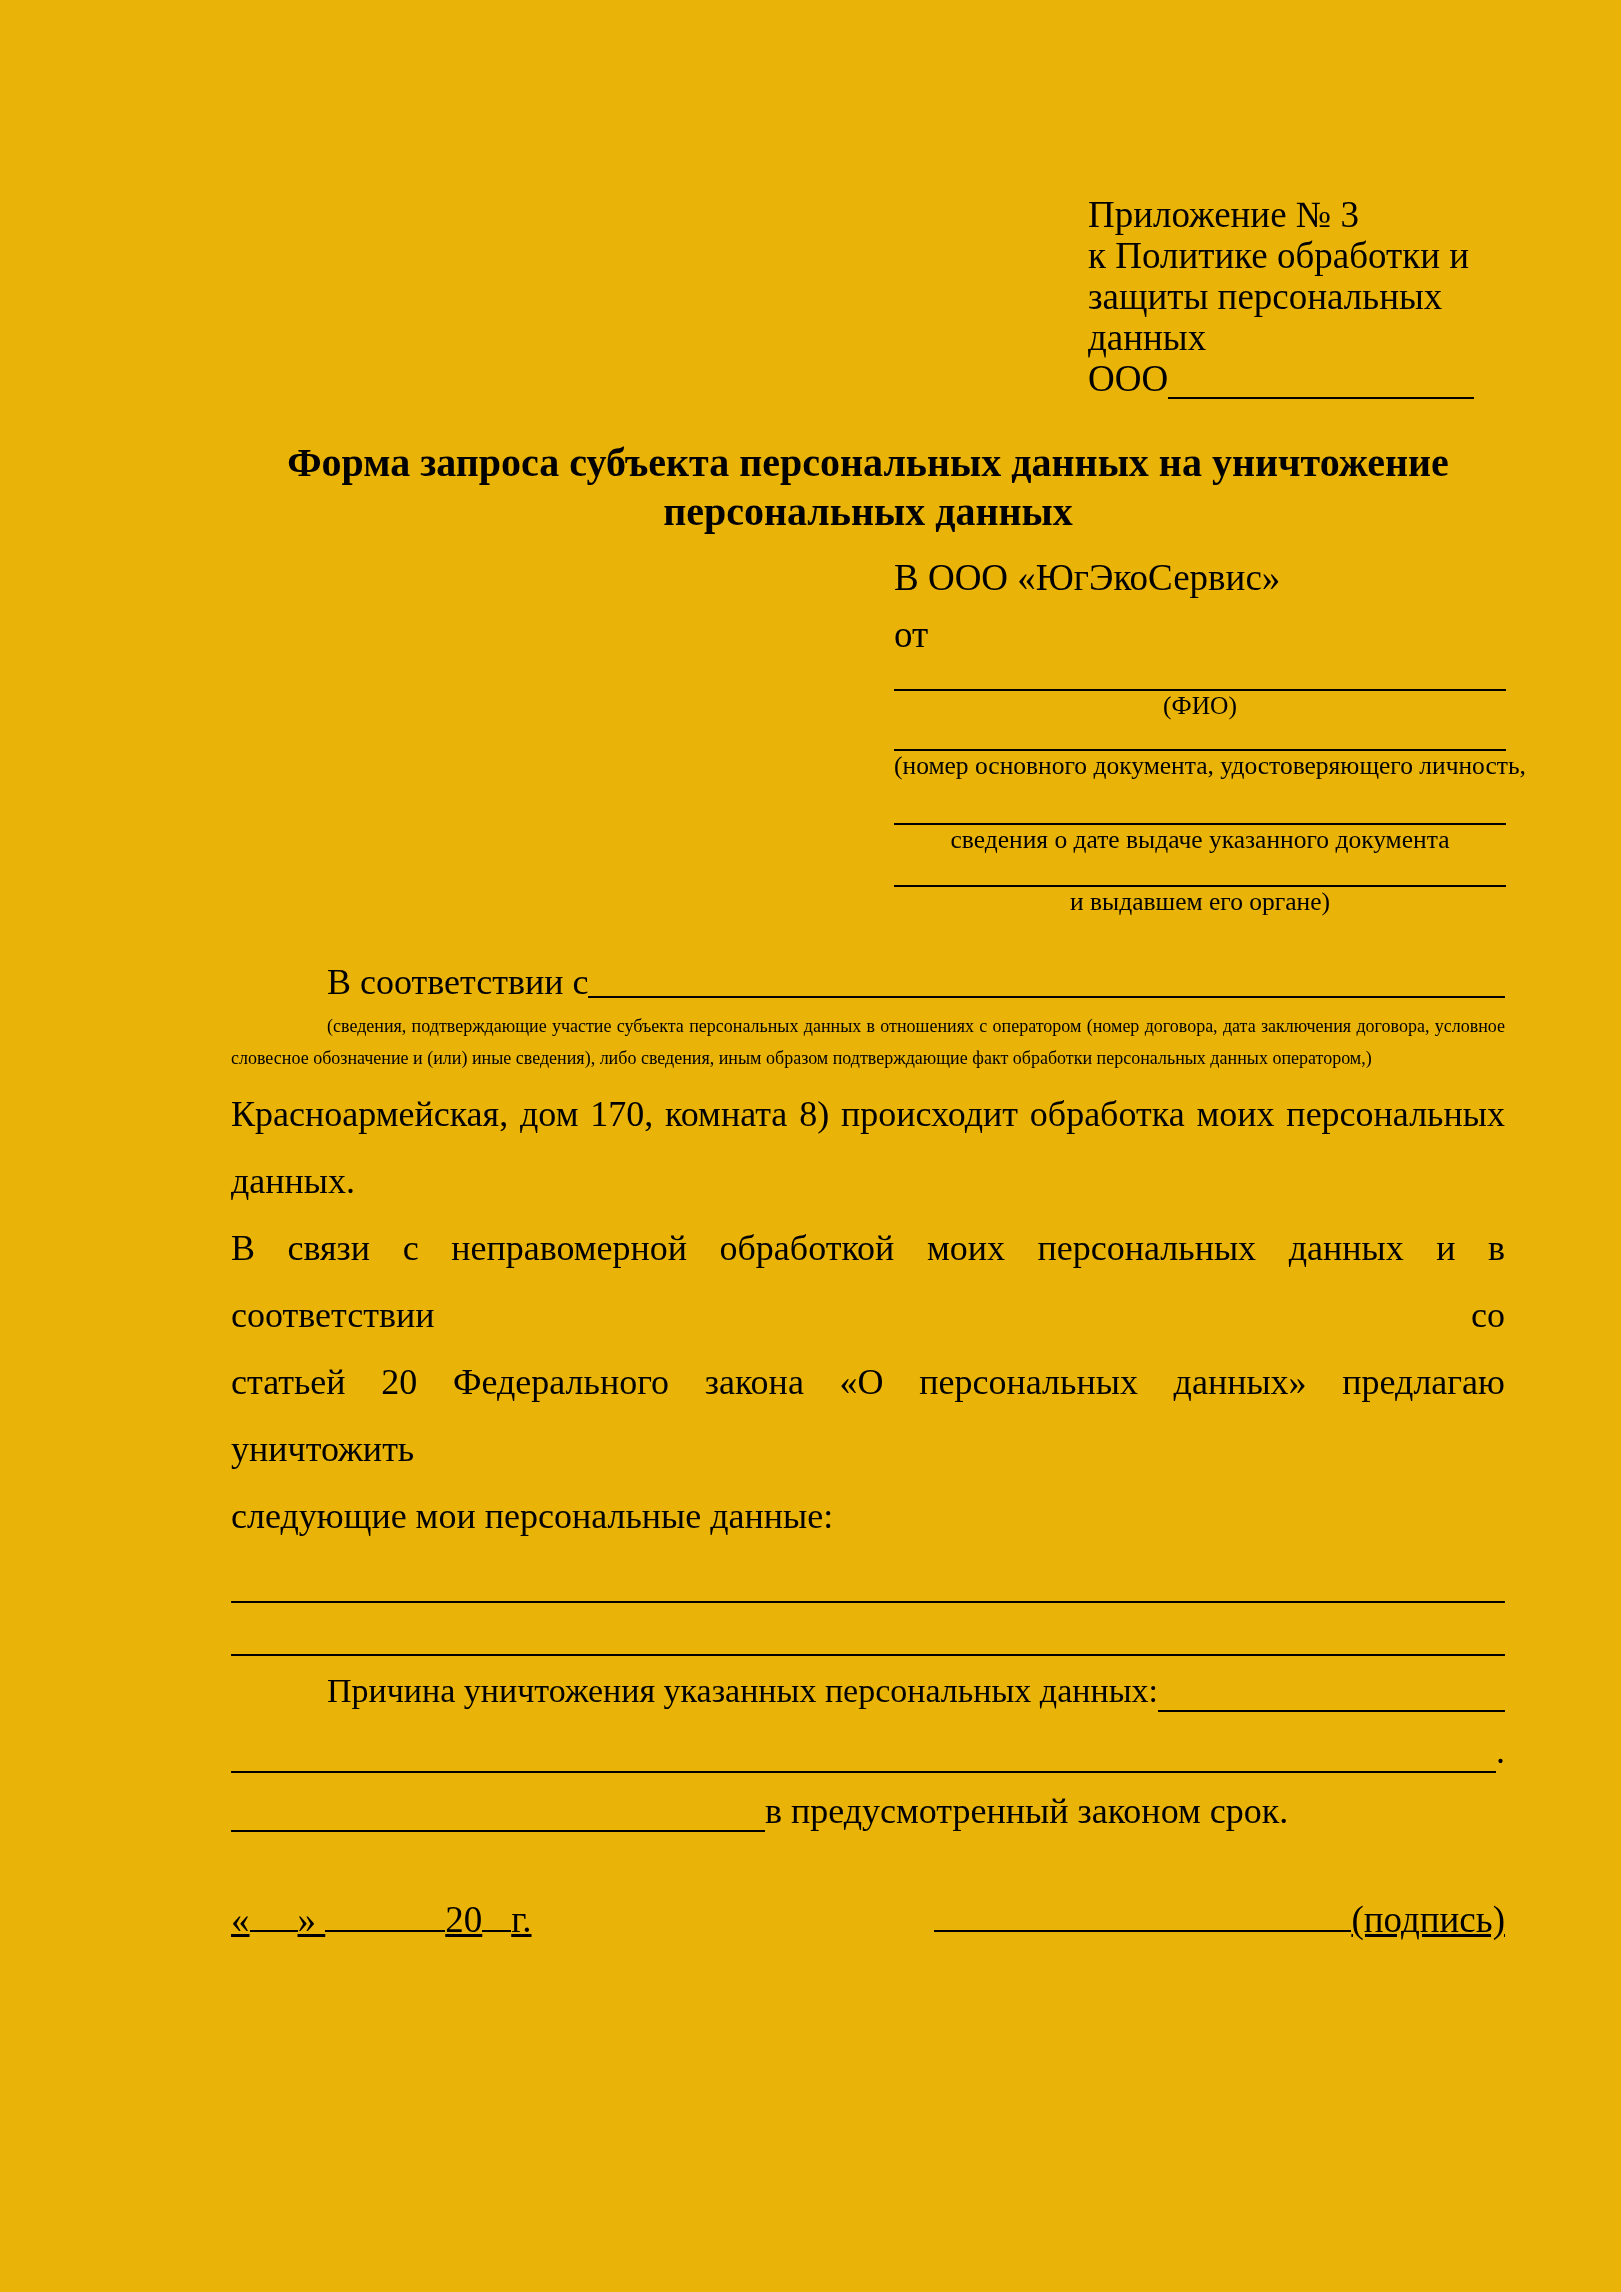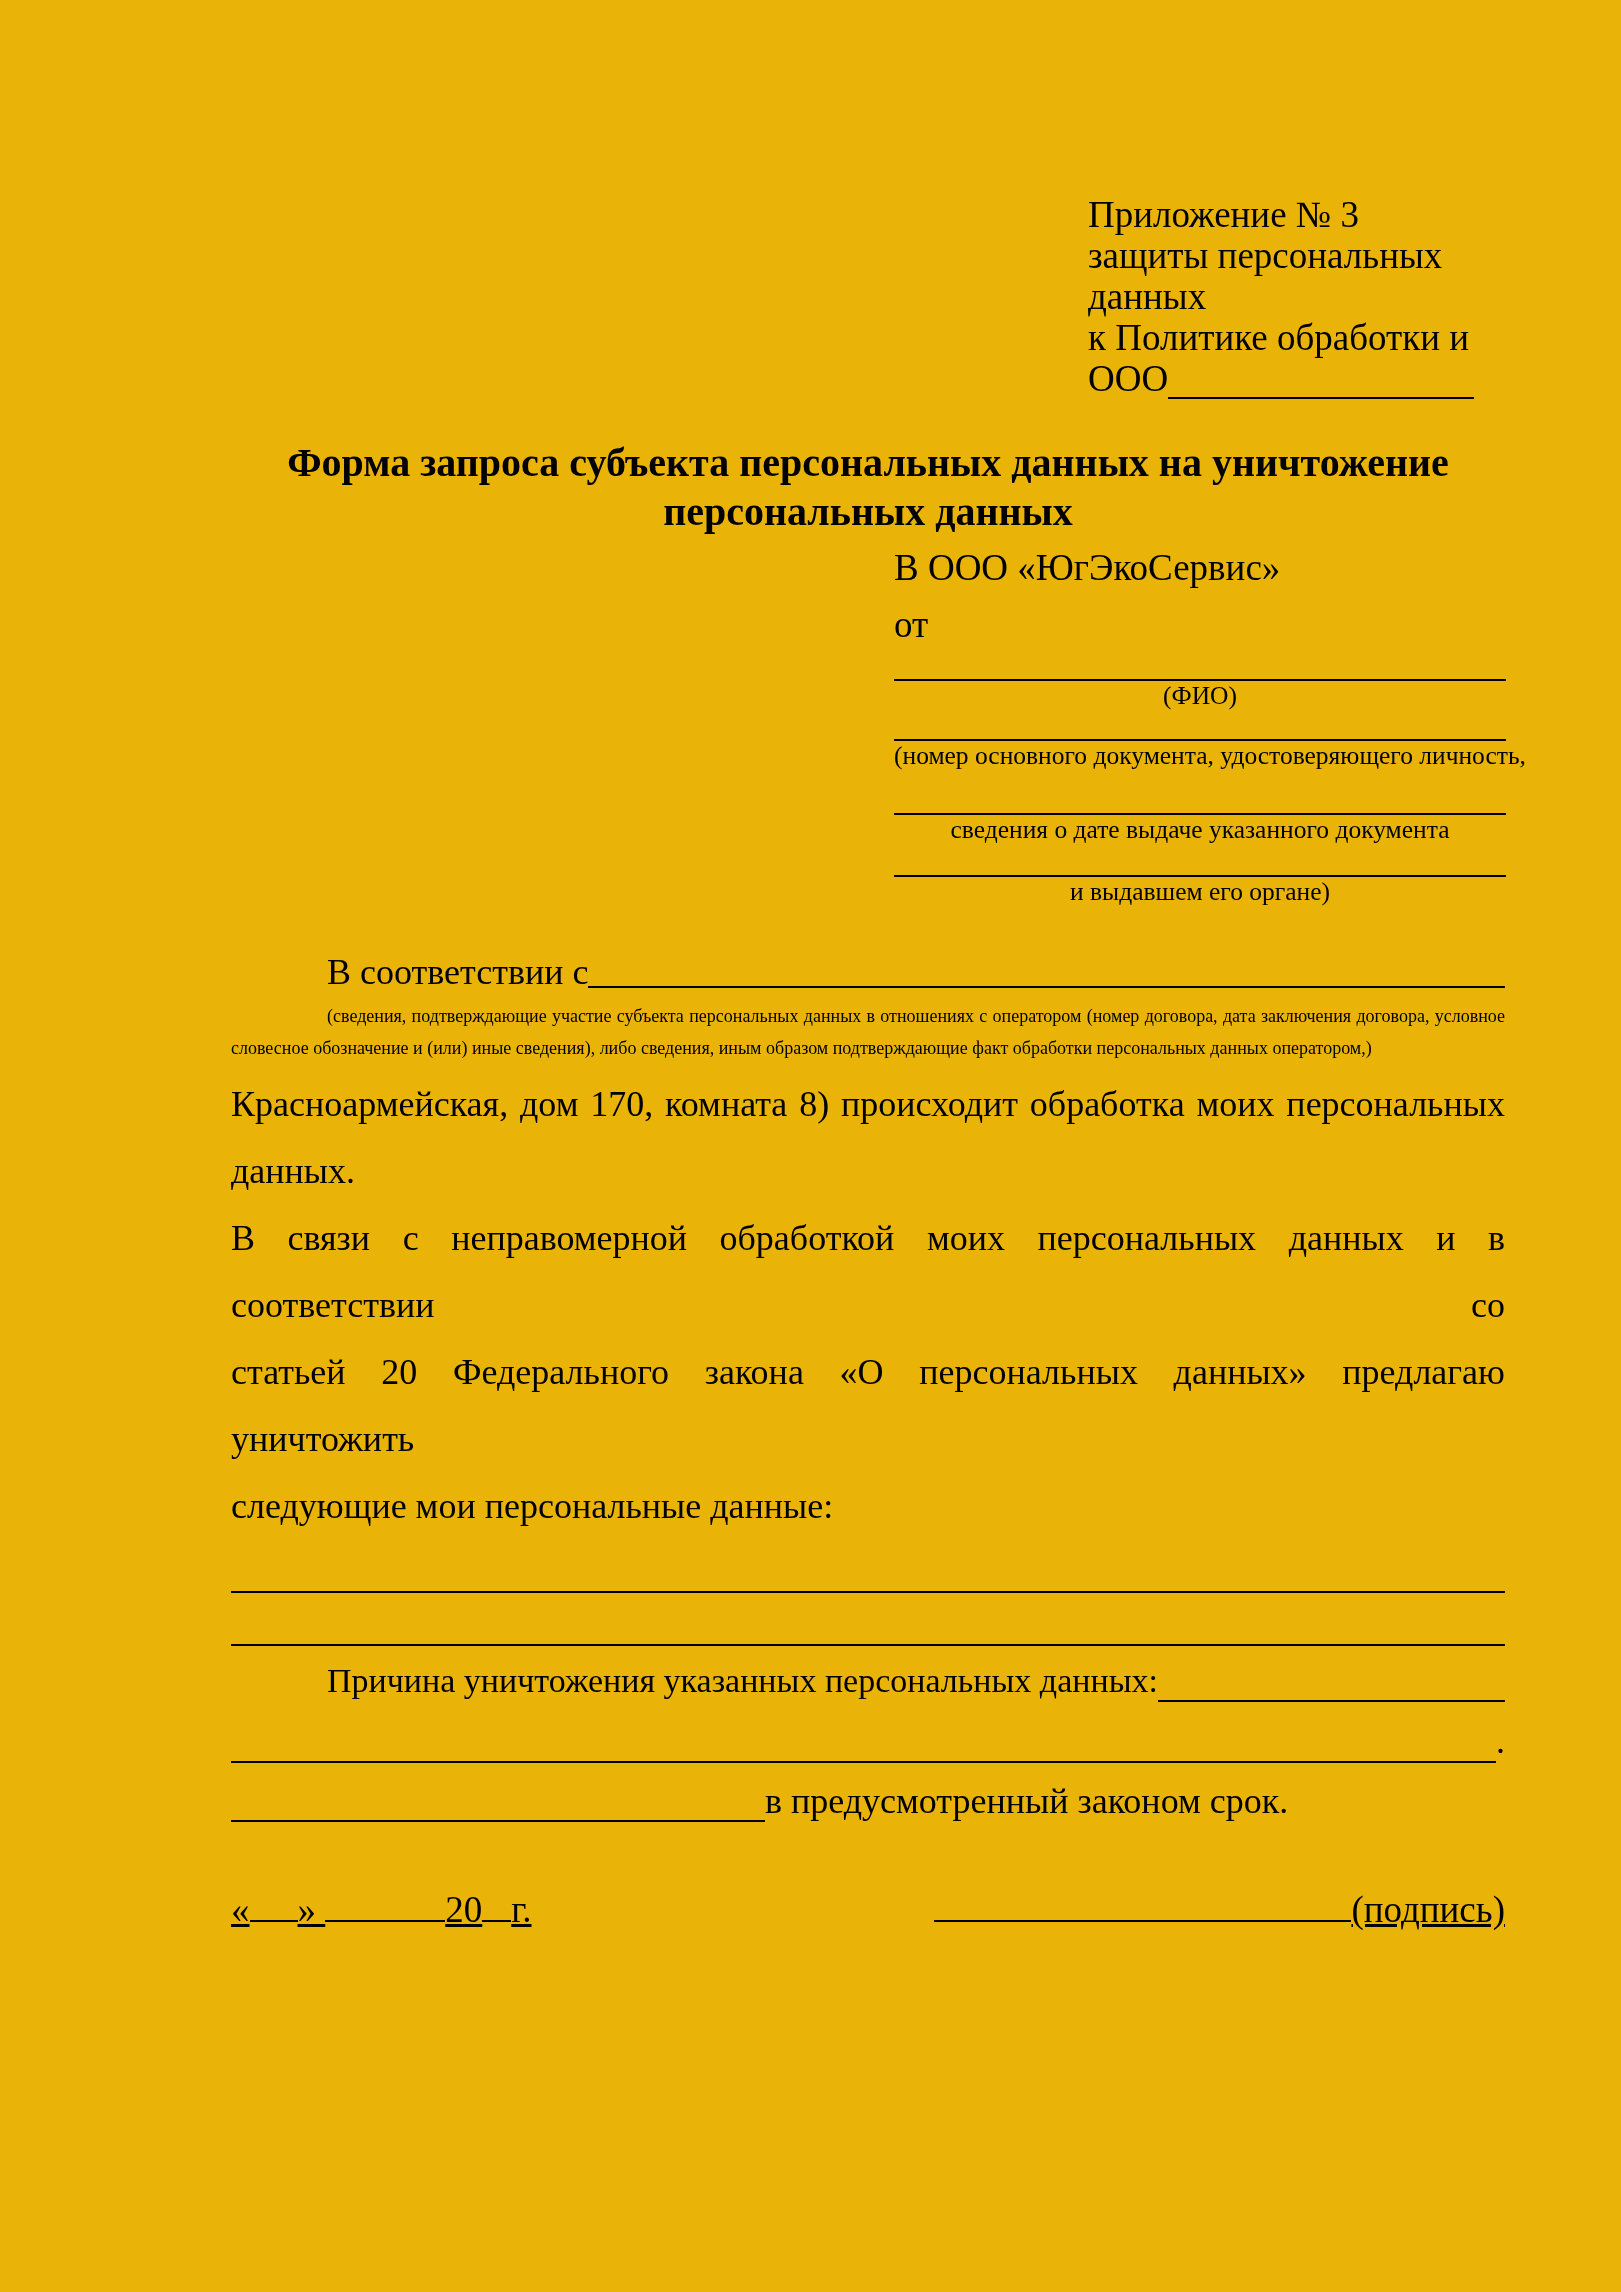--- a/index.html
+++ b/index.html
@@ -9,21 +9,21 @@
     box-sizing:border-box;padding:194px 116px 0 231px;
     position:relative;overflow:hidden;margin:0 auto;
   }
   
   .header-block{margin-left:857px;font-size:37px;line-height:41px;}
   .ooo-row{display:flex;align-items:flex-end;}
   .ooo-row .ooo-fill{flex:0 0 306px;border-bottom:2px solid #000;height:33px;}
   
   .title{margin-top:39px;text-align:center;font-weight:bold;font-size:40px;line-height:49px;}
   
-  .addr{margin-left:663px;width:612px;font-size:37px;margin-top:8px;}
+  .addr{margin-left:663px;width:612px;font-size:37px;margin-top:18px;}
   .addr .to{line-height:47px;}
   .addr .from{line-height:47px;margin-top:9.8px;}
   .field .fline{border-bottom:2.9px solid #000;}
   .field .fcap{font-size:25.5px;line-height:29px;text-align:center;white-space:nowrap;}
   .f1 .fline{height:31px;} .f2 .fline{height:29px;} .f3 .fline{height:43px;} .f4 .fline{height:31px;}
   
   .accordance{margin-top:43px;font-size:36px;line-height:47px;display:flex;}
   .ind{flex:0 0 96px;}
   .fill{flex:1;border-bottom:2.9px solid #000;margin-bottom:7.8px;}
   
@@ -52,22 +52,22 @@
   .sign-part{white-space:nowrap;}
   .date-part{white-space:nowrap;}
 </style>
 </head>
 <body>
 
 <div class="page">
 
   <div class="header-block">
     <div>Приложение № 3</div>
+    <div>к Политике обработки и</div>
     <div>защиты персональных данных</div>
-    <div>к Политике обработки и</div>
     <div class="ooo-row">
       <span>ООО</span>
       <span class="ooo-fill"></span>
     </div>
   </div>
 
   <div class="title">
     <div>Форма запроса субъекта персональных данных на уничтожение</div>
     <div>персональных данных</div>
   </div>

